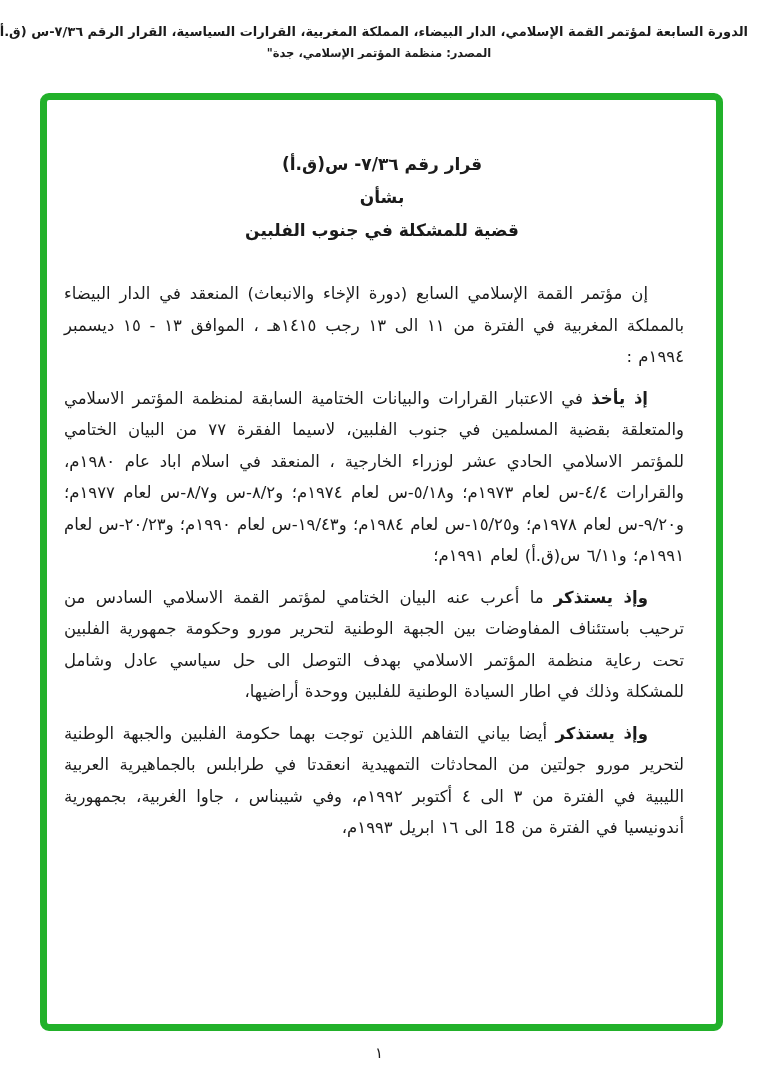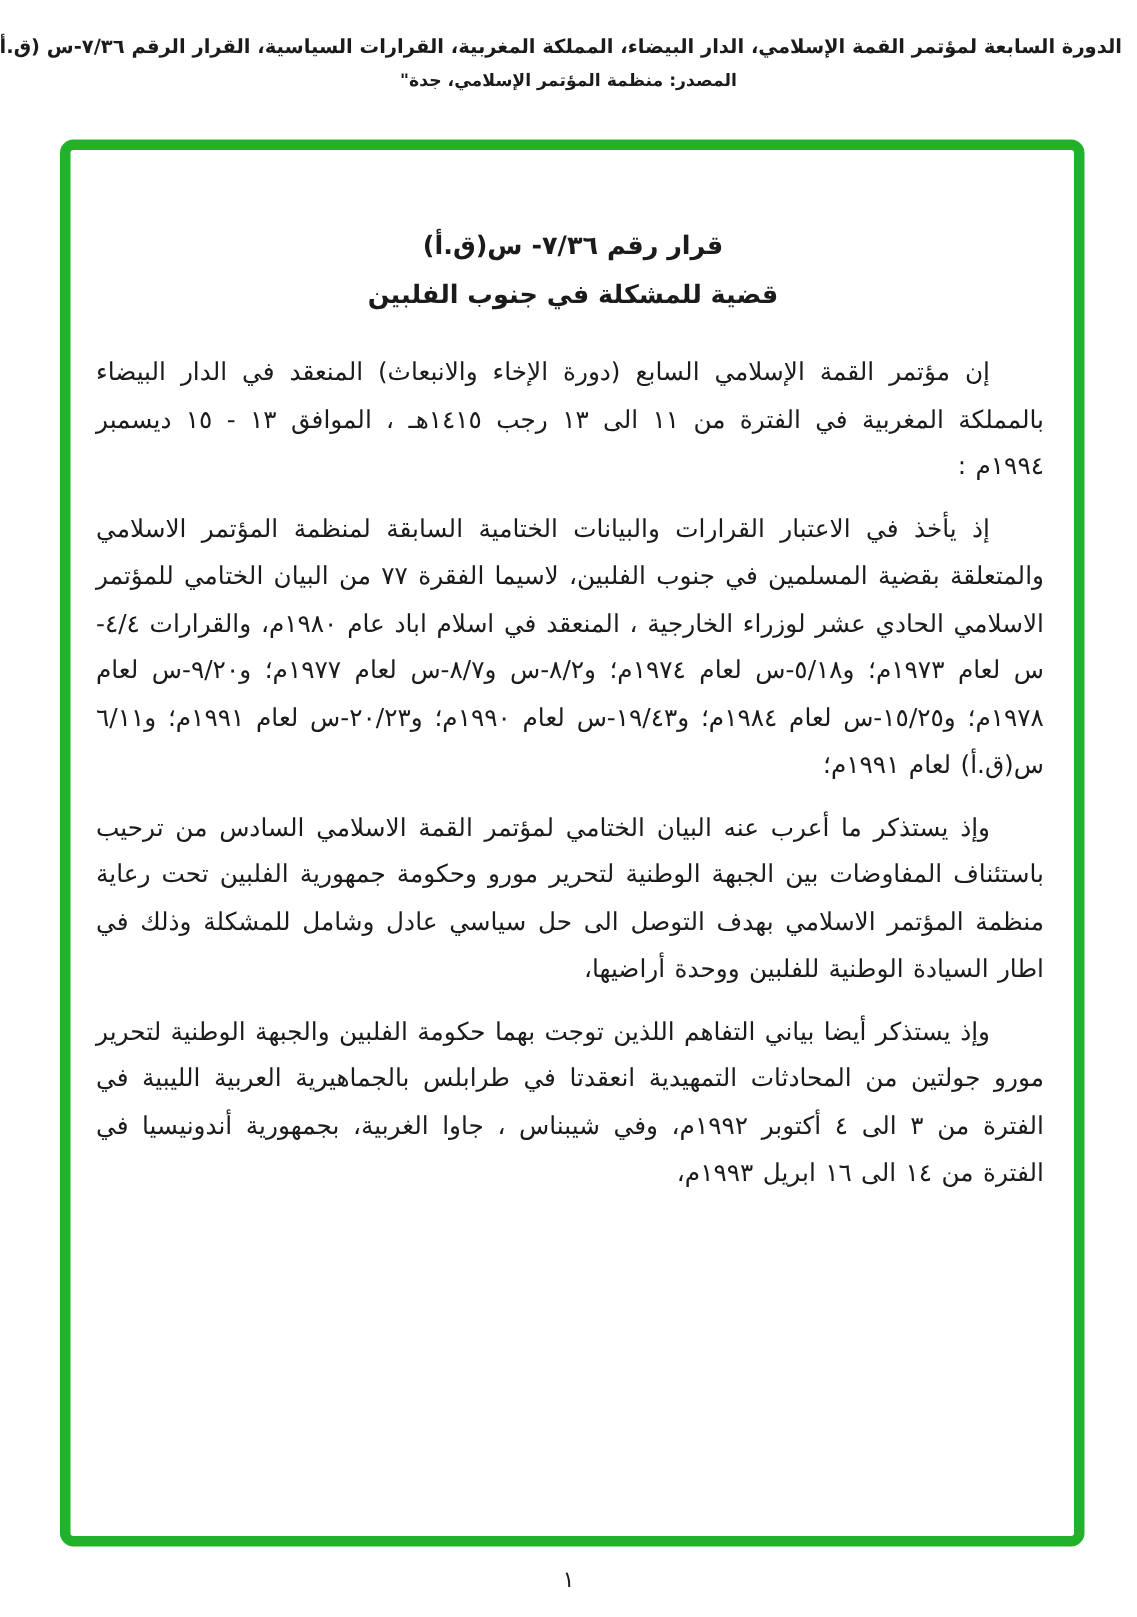--- a/index.html
+++ b/index.html
@@ -50,36 +50,36 @@
   .content {
     position: absolute;
     left: 64px;
     top: 148px;
     width: 636px;
     direction: rtl;
     text-align: justify;
   }
   .title-block {
     text-align: center;
-    margin-bottom: 18px;
+    margin-bottom: 31px;
   }
   .title-line {
     font-size: 17px;
     font-weight: bold;
     line-height: 33px;
   }
   .para {
     font-size: 16.5px;
     line-height: 31.5px;
-    margin: 0 4px 10px 0;
+    margin: 0 16px 10px 0;
     text-indent: 36px;
     word-spacing: 1px;
   }
   .para .lead {
-    font-weight: normal;
+    font-weight: bold;
   }
   .page-number {
     position: absolute;
     bottom: 16px;
     left: 0;
     right: 0;
     text-align: center;
     font-size: 15px;
     color: #1b1b1b;
   }
@@ -93,30 +93,31 @@
     <div class="header-line1">الدورة السابعة لمؤتمر القمة الإسلامي، الدار البيضاء، المملكة المغربية، القرارات السياسية، القرار الرقم ٧/٣٦-س (ق.أ)</div>
     <div class="header-line2">المصدر:   منظمة المؤتمر الإسلامي، جدة"</div>
   </div>
 
   <div class="frame" style="border-color: rgb(34, 177, 42);"></div>
 
   <div class="content">
 
     <div class="title-block">
       <div class="title-line">قرار رقم ٧/٣٦- س(ق.أ)</div>
+      <div class="title-line">بشأن</div>
       <div class="title-line">قضية للمشكلة في جنوب الفلبين</div>
     </div>
 
     <p class="para"><b class="lead"></b><span>إن مؤتمر القمة الإسلامي السابع (دورة الإخاء والانبعاث) المنعقد في الدار البيضاء بالمملكة المغربية في الفترة من ١١ الى ١٣ رجب ١٤١٥هـ ، الموافق ١٣ - ١٥ ديسمبر ١٩٩٤م :</span></p>
 
     <p class="para"><b class="lead">إذ يأخذ</b><span> في الاعتبار القرارات والبيانات الختامية السابقة لمنظمة المؤتمر الاسلامي والمتعلقة بقضية المسلمين في جنوب الفلبين، لاسيما الفقرة ٧٧ من البيان الختامي للمؤتمر الاسلامي الحادي عشر لوزراء الخارجية ، المنعقد في اسلام اباد عام ١٩٨٠م، والقرارات ٤/٤-س لعام ١٩٧٣م؛ و٥/١٨-س لعام ١٩٧٤م؛ و٨/٢-س و٨/٧-س لعام ١٩٧٧م؛ و٩/٢٠-س لعام ١٩٧٨م؛ و١٥/٢٥-س لعام ١٩٨٤م؛ و١٩/٤٣-س لعام ١٩٩٠م؛ و٢٠/٢٣-س لعام ١٩٩١م؛ و٦/١١ س(ق.أ) لعام ١٩٩١م؛</span></p>
 
     <p class="para"><b class="lead">وإذ يستذكر</b><span> ما أعرب عنه البيان الختامي لمؤتمر القمة الاسلامي السادس من ترحيب باستئناف المفاوضات بين الجبهة الوطنية لتحرير مورو وحكومة جمهورية الفلبين تحت رعاية منظمة المؤتمر الاسلامي بهدف التوصل الى حل سياسي عادل وشامل للمشكلة وذلك في اطار السيادة الوطنية للفلبين ووحدة أراضيها،</span></p>
 
 
 
-    <p class="para"><b class="lead">وإذ يستذكر</b><span> أيضا بياني التفاهم اللذين توجت بهما حكومة الفلبين والجبهة الوطنية لتحرير مورو جولتين من المحادثات التمهيدية انعقدتا في طرابلس بالجماهيرية العربية الليبية في الفترة من ٣ الى ٤ أكتوبر ١٩٩٢م، وفي شيبناس ، جاوا الغربية، بجمهورية أندونيسيا في الفترة من ١٤ الى ١٦ ابريل ١٩٩٣م،</span></p>
+    <p class="para"><b class="lead">وإذ يستذكر</b><span> أيضا بياني التفاهم اللذين توجت بهما حكومة الفلبين والجبهة الوطنية لتحرير مورو جولتين من المحادثات التمهيدية انعقدتا في طرابلس بالجماهيرية العربية الليبية في الفترة من ٣ الى ٤ أكتوبر ١٩٩٢م، وفي شيبناس ، جاوا الغربية، بجمهورية أندونيسيا في الفترة من 18 الى ١٦ ابريل ١٩٩٣م،</span></p>
 
   </div>
 
   <div class="page-number">١</div>
 
 </div>
 
 </body></html>

